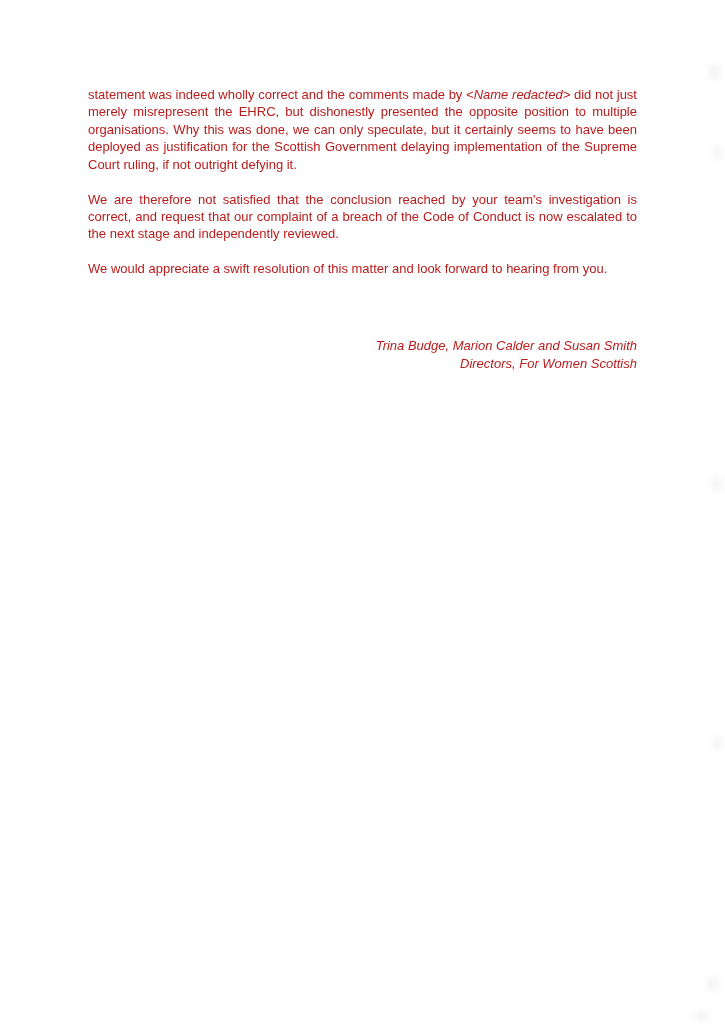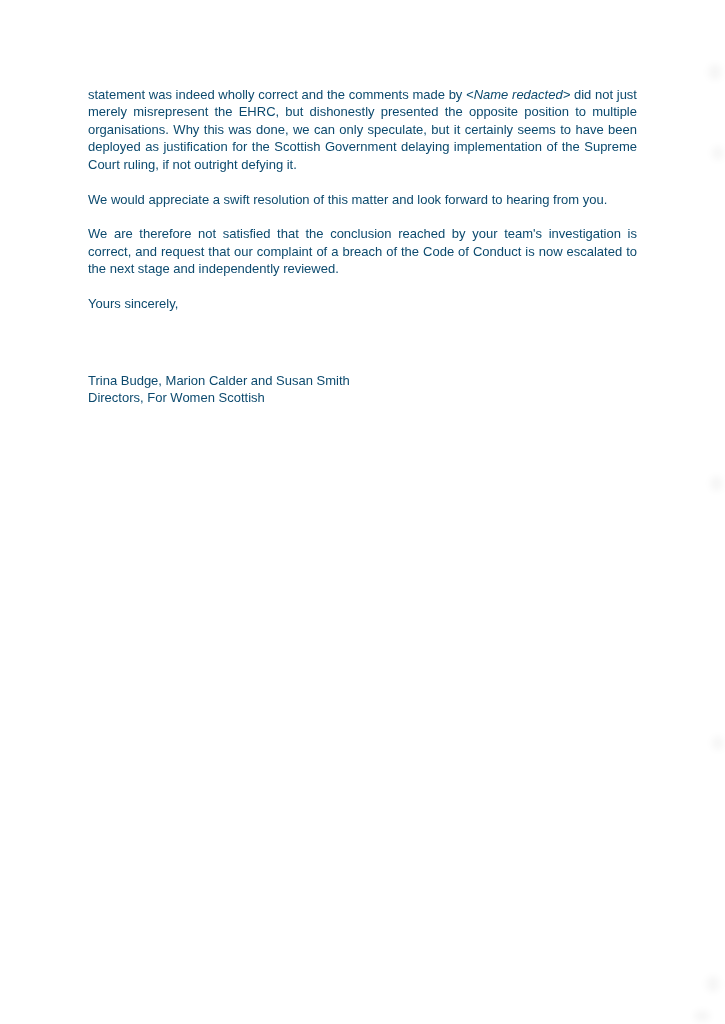--- a/index.html
+++ b/index.html
@@ -7,21 +7,21 @@
     padding: 0;
     background: #ffffff;
   }
   .page {
     position: relative;
     width: 725px;
     height: 1024px;
     background: #ffffff;
     overflow: hidden;
     font-family: "Liberation Sans", sans-serif;
-    color: #0c4a6e;
+    color: #b91c1c;
   }
   .letter-body {
     position: absolute;
     left: 88px;
     top: 86px;
     width: 549px;
     font-size: 13px;
     line-height: 17.4px;
   }
   p.para {
@@ -32,21 +32,22 @@
     text-align: left;
   }
   .redacted-name {
     font-style: italic;
   }
   .sig-space {
     height: 42px;
   }
   p.signature {
     margin: 0;
-    text-align: left;
+    text-align: right;
+    font-style: italic;
   }
   
   .smudge {
     position: absolute;
     background: rgba(0, 0, 0, 0.035);
     border-radius: 50%;
     filter: blur(3px);
   }
   .smudge.s1 { left: 708px; top: 64px;  width: 14px; height: 16px; }
   .smudge.s2 { left: 712px; top: 146px; width: 12px; height: 14px; }
@@ -59,25 +60,24 @@
 <body>
 
 <div class="page">
 
   <div class="letter-body">
 
     <p class="para">
       <span>statement was indeed wholly correct and the comments made by </span><span class="redacted-name">&lt;Name redacted&gt;</span><span> did not just merely misrepresent the EHRC, but dishonestly presented the opposite position to multiple organisations. Why this was done, we can only speculate, but it certainly seems to have been deployed as justification for the Scottish Government delaying implementation of the Supreme Court ruling, if not outright defying it.</span>
     </p>
 
+    <p class="para">We are therefore not satisfied that the conclusion reached by your team's investigation is correct, and request that our complaint of a breach of the Code of Conduct is now escalated to the next stage and independently reviewed.</p>
+
     <p class="para left">We would appreciate a swift resolution of this matter and look forward to hearing from you.</p>
 
-    <p class="para">We are therefore not satisfied that the conclusion reached by your team's investigation is correct, and request that our complaint of a breach of the Code of Conduct is now escalated to the next stage and independently reviewed.</p>
-
-    <p class="para left">Yours sincerely,</p>
 
     <div class="sig-space"></div>
 
     <p class="signature">
       <span>Trina Budge, Marion Calder and Susan Smith</span><br>
       <span>Directors, For Women Scottish</span>
     </p>
 
   </div>
 

